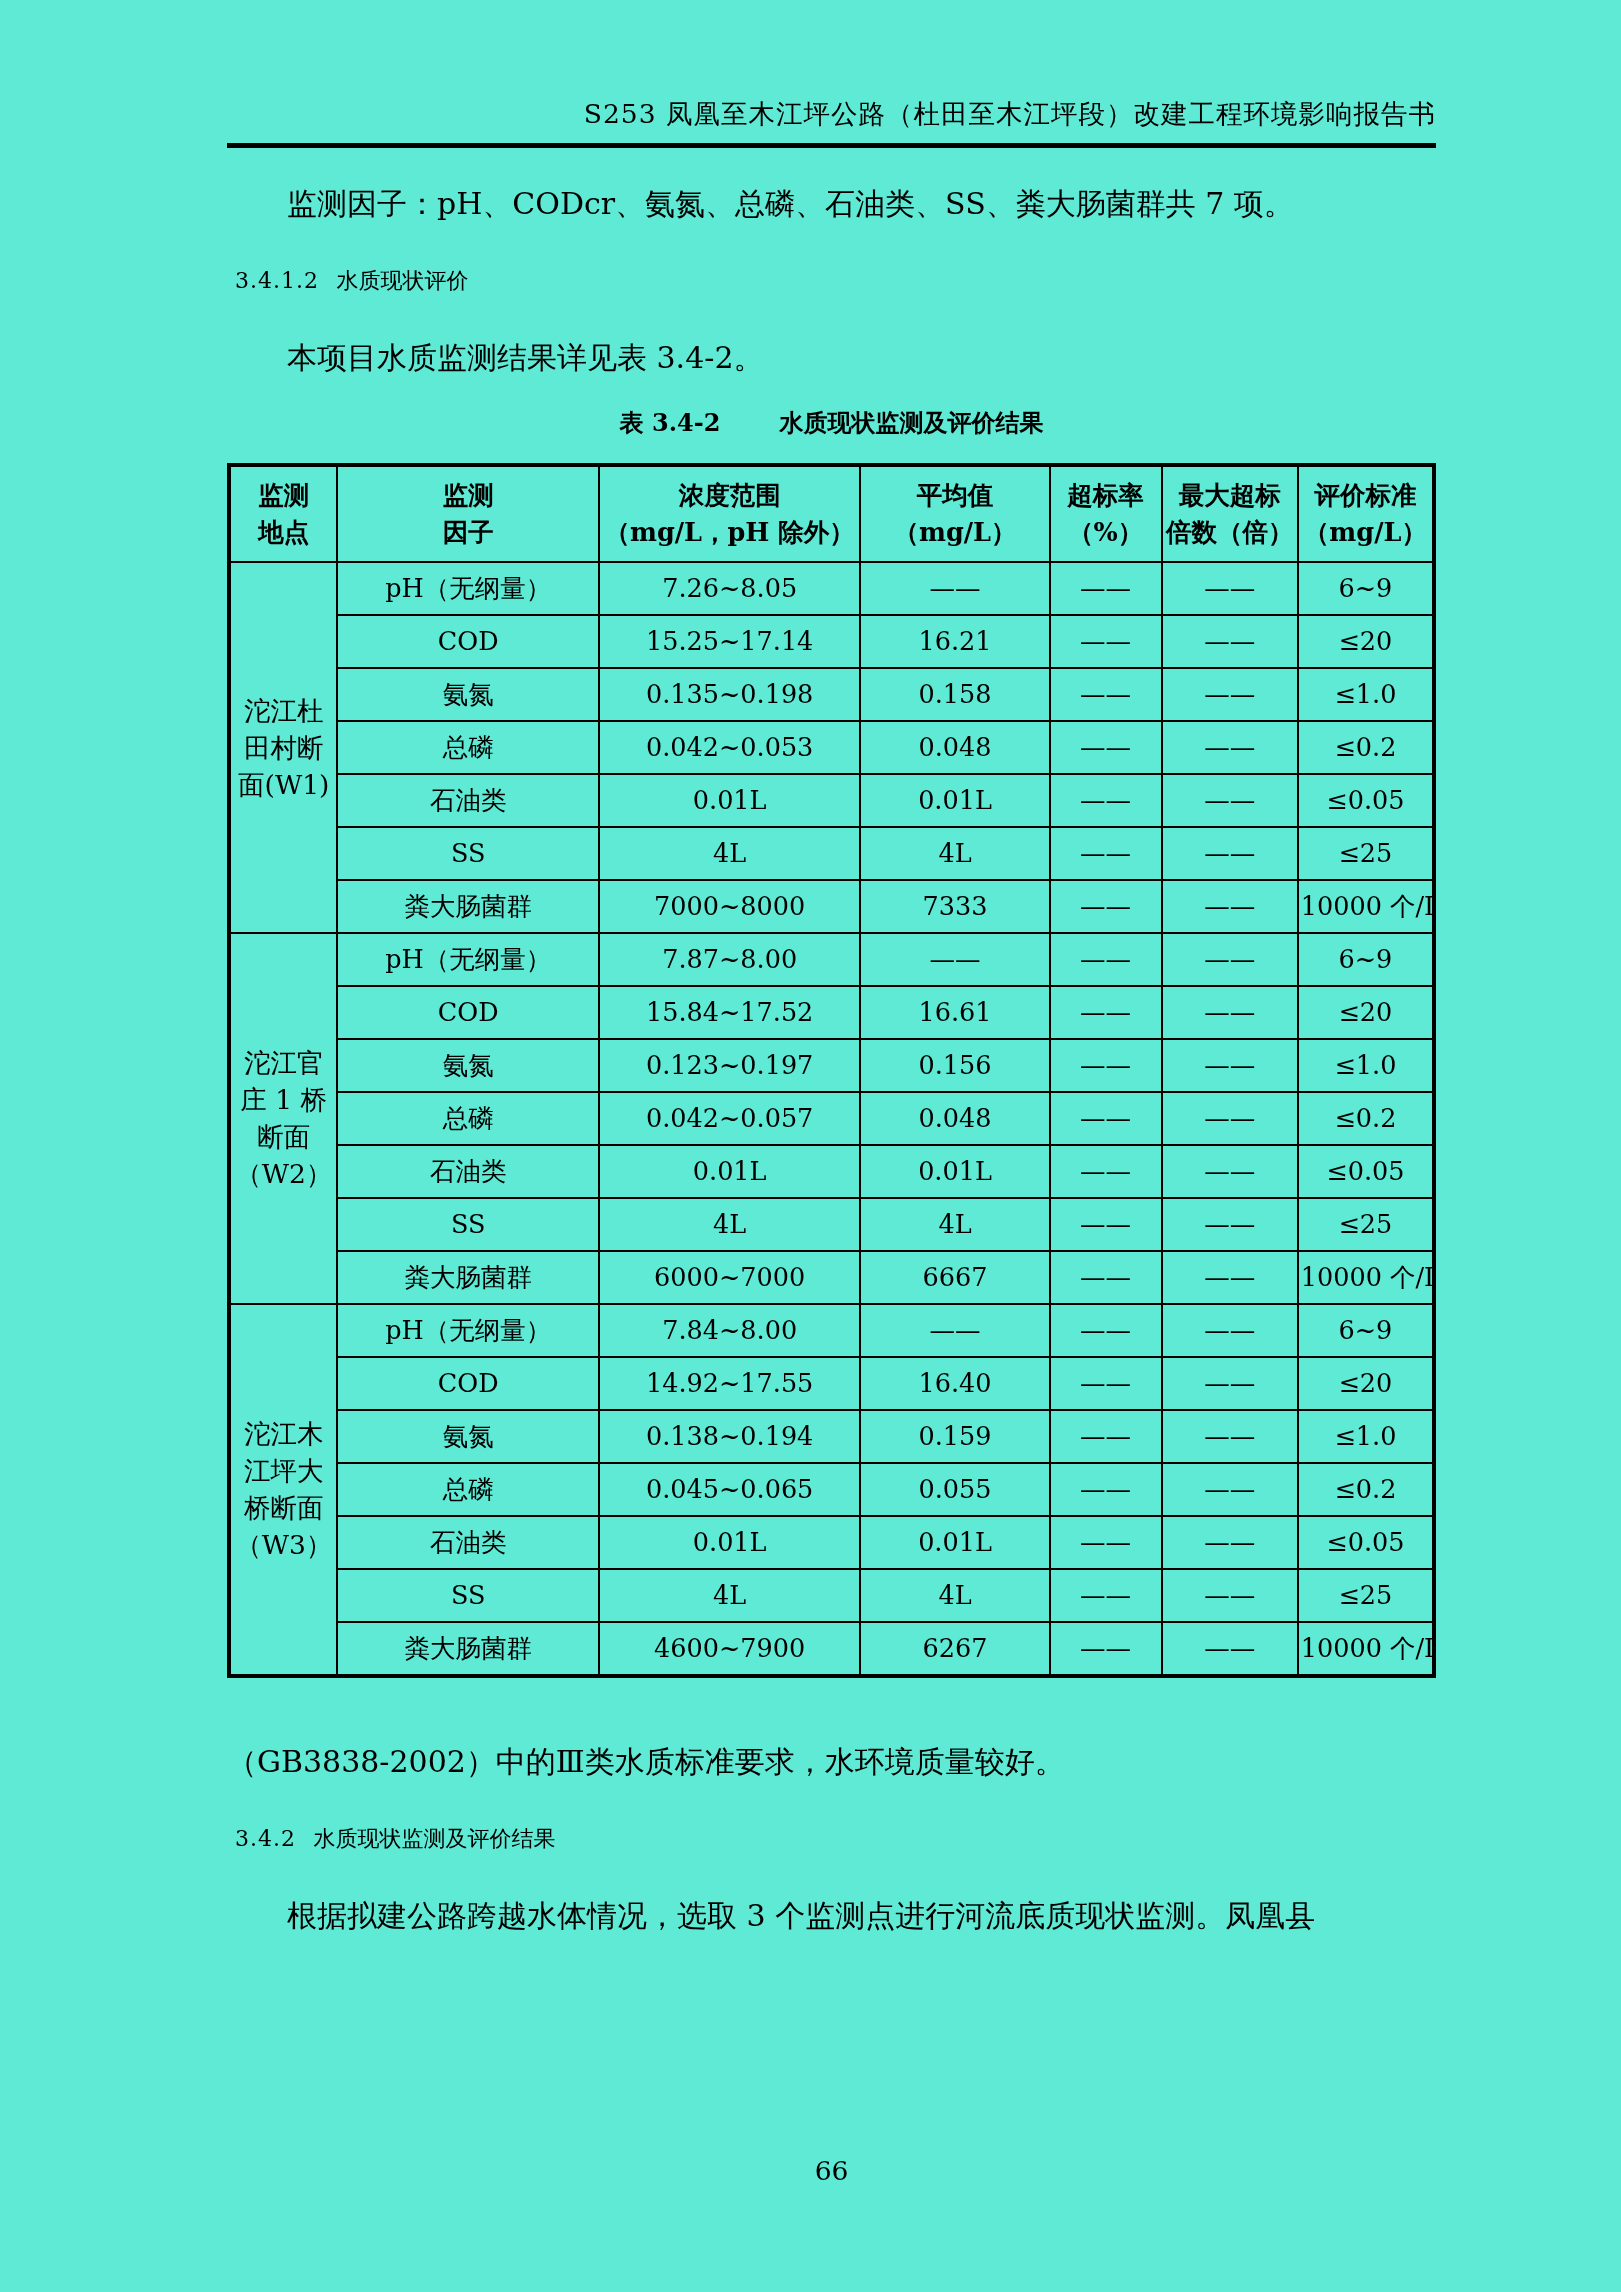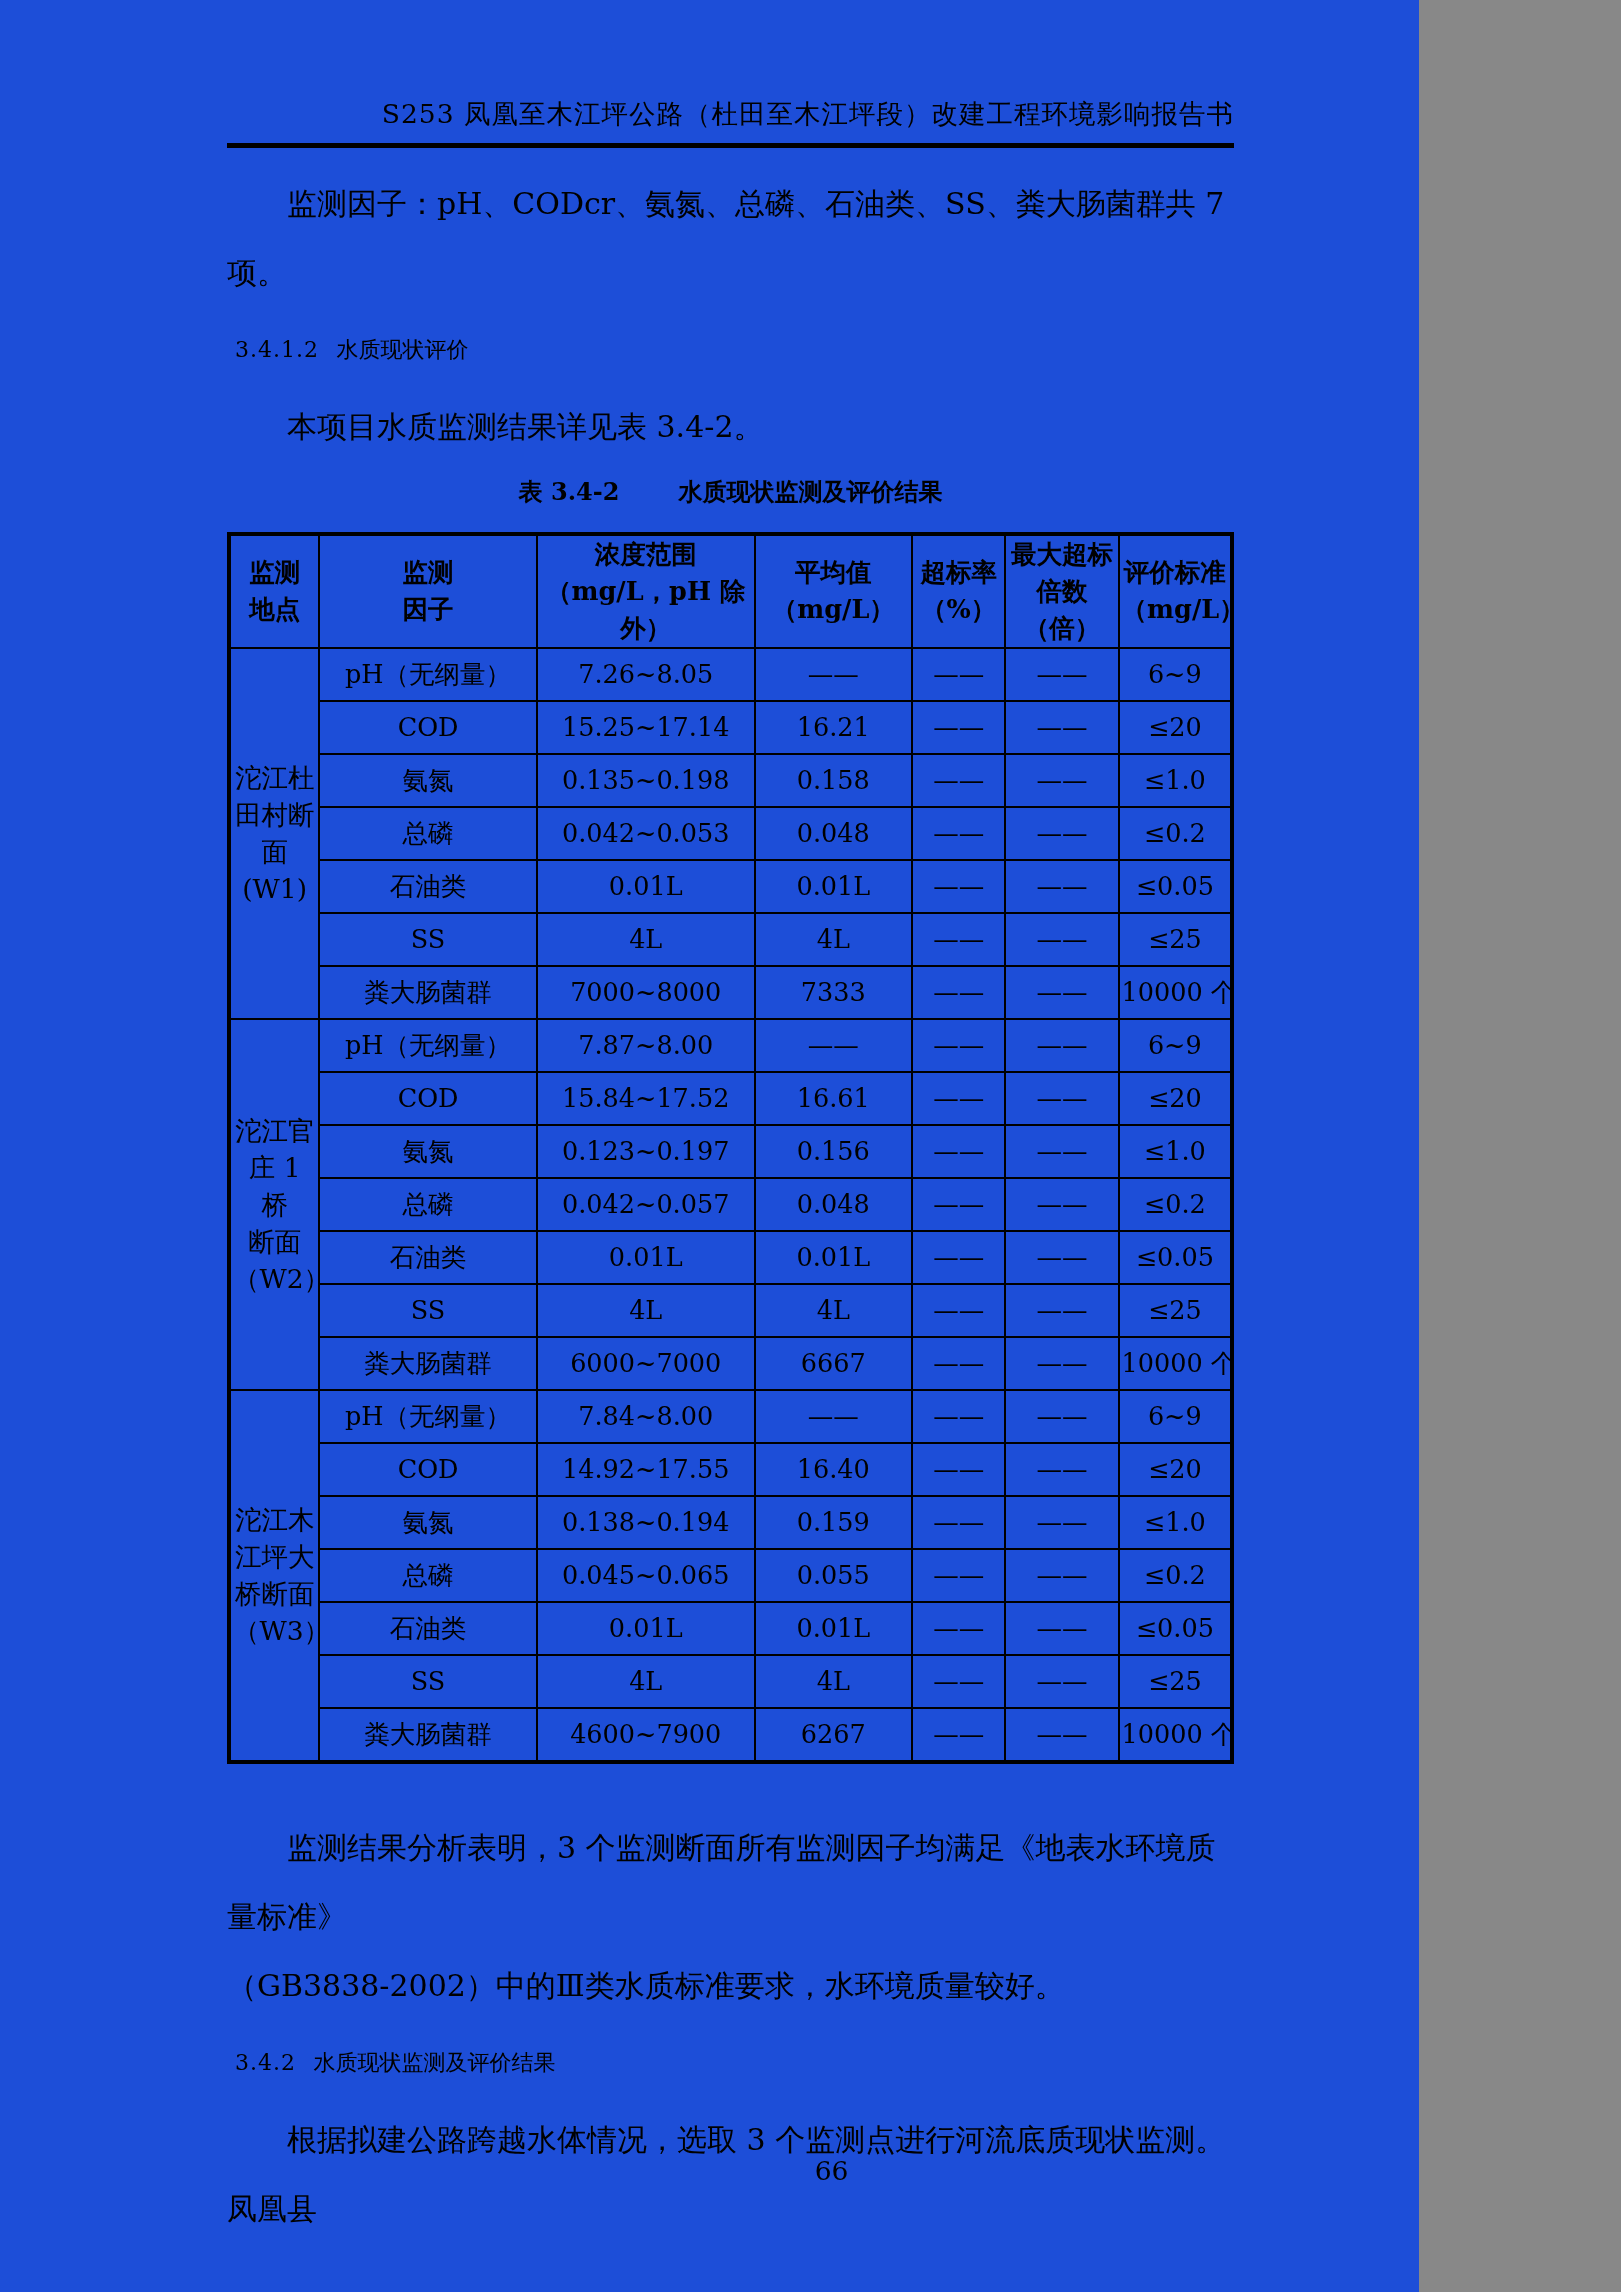--- a/index.html
+++ b/index.html
@@ -1,17 +1,17 @@
 <!DOCTYPE html>
 <html><head>
 <meta charset="utf-8">
 <style>
   html,body{margin:0;padding:0;background:#888;}
   .page{
-    width:1419px;height:2293px;background:#1d4ed8;color:#000;
+    width:1621px;height:2293px;background:#5eead4;color:#000;
     font-family:"DejaVu Serif","Liberation Serif",serif;
     position:relative;overflow:hidden;box-sizing:border-box;
   }
   .content{padding:0 185px 0 227px;}
   
   .doc-header{padding-top:98px;}
   .doc-header .title{
     text-align:right;font-size:26.5px;line-height:31px;letter-spacing:1px;
   }
   .header-rule{height:4.9px;background:#000;margin-top:13.7px;}
@@ -277,21 +277,20 @@
             <td>4600~7900</td>
             <td>6267</td>
             <td>——</td>
             <td>——</td>
             <td>10000 个/L</td>
           </tr>
         </tbody>
     </table>
 
     <p class="result-para">
-      <span class="line1">监测结果分析表明，3 个监测断面所有监测因子均满足《地表水环境质量标准》</span>
       <span class="line2">（GB3838-2002）中的Ⅲ类水质标准要求，水环境质量较好。</span>
     </p>
 
     <h3 class="heading h342"><span class="num">3.4.2</span><span>水质现状监测及评价结果</span></h3>
 
 
     <p class="para">根据拟建公路跨越水体情况，选取 3 个监测点进行河流底质现状监测。凤凰县</p>
 
   </div>
 

